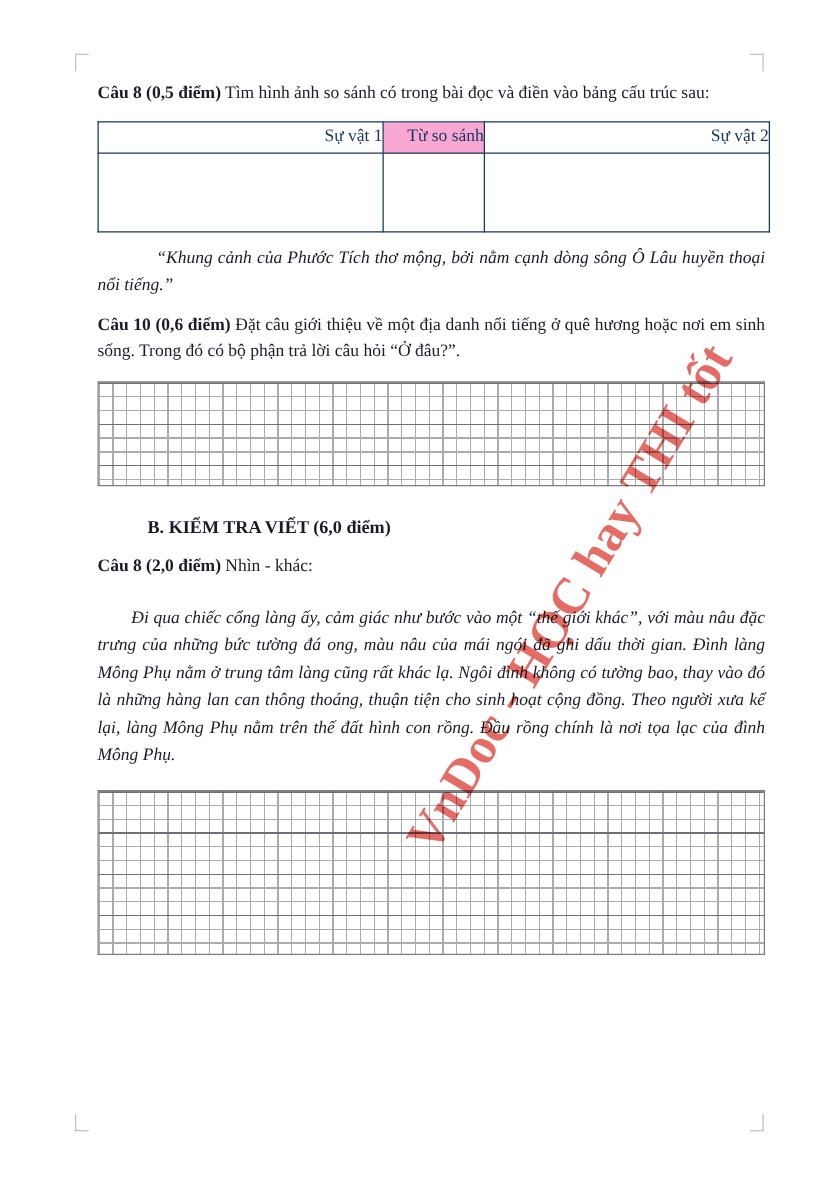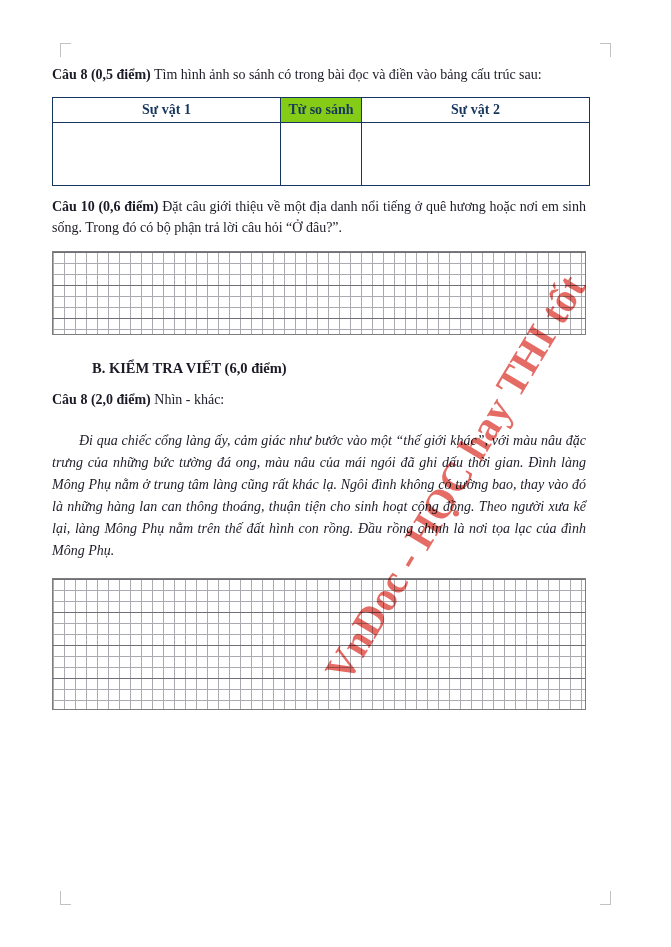--- a/index.html
+++ b/index.html
@@ -1,29 +1,29 @@
 <!DOCTYPE html>
 <html><head>
 <meta charset="utf-8">
 <style>
   html,body{margin:0;padding:0;}
   body{
     width:671px;height:947px;background:#ffffff;position:relative;overflow:hidden;
     font-family:"Liberation Serif","DejaVu Serif",serif;color:#1b1b27;
   }
-  .content{position:absolute;left:52px;top:64px;width:534px;}
+  .content{position:absolute;left:78px;top:64px;width:534px;}
   p{margin:0;font-size:14px;line-height:21px;text-align:justify;}
   .lbl{font-weight:bold;}
   
   table.cmp{border-collapse:collapse;width:534px;margin-top:12px;table-layout:fixed;}
-  table.cmp th,table.cmp td{border:1px solid #17365d;font-weight:bold;font-size:14px;color:#17365d;text-align:center;padding:0;}
+  table.cmp th,table.cmp td{border:1px solid #17365d;font-weight:normal;font-size:14px;color:#17365d;text-align:right;padding:0;}
   table.cmp th{height:24px;}
   table.cmp td{height:62px;}
   .col1{width:227px;}.col2{width:80px;}.col3{width:227px;}
-  th.hl{background:#84cc16;}
+  th.hl{background:#f9a8d4;}
   
   .quote{margin-top:10px;font-style:italic;text-indent:47px;line-height:22px;}
   .q10{margin-top:10px;}
   .q9{margin-top:26px;}
   .passage{margin-top:20px;font-style:italic;text-indent:27px;line-height:22px;}
   .attribution{margin-top:8px;text-align:right;line-height:22px;}
   .section-b{margin-top:22px;margin-left:40px;font-weight:bold;font-size:14.5px;line-height:22px;text-align:left;}
   .b1{margin-top:10px;}
   
   .write-grid{
@@ -72,20 +72,21 @@
     </tr>
     <tr>
       <td></td>
       <td></td>
       <td></td>
     </tr>
   </tbody>
     </table>
 
 
+  <p class="quote">“Khung cảnh của Phước Tích thơ mộng, bởi nằm cạnh dòng sông Ô Lâu huyền thoại nổi tiếng.”</p>
 
   <p class="q10"><span class="lbl">Câu 10 (0,6 điểm)</span><span> Đặt câu giới thiệu về một địa danh nổi tiếng ở quê hương hoặc nơi em sinh sống. Trong đó có bộ phận trả lời câu hỏi “Ở đâu?”.</span></p>
 
   <div class="write-grid grid1"></div>
 
   <p class="section-b">B. KIỂM TRA VIẾT (6,0 điểm)</p>
 
   <p class="b1"><span class="lbl">Câu 8 (2,0 điểm)</span><span> Nhìn - khác:</span></p>
 
   <p class="passage">Đi qua chiếc cổng làng ấy, cảm giác như bước vào một “thế giới khác”, với màu nâu đặc trưng của những bức tường đá ong, màu nâu của mái ngói đã ghi dấu thời gian. Đình làng Mông Phụ nằm ở trung tâm làng cũng rất khác lạ. Ngôi đình không có tường bao, thay vào đó là những hàng lan can thông thoáng, thuận tiện cho sinh hoạt cộng đồng. Theo người xưa kể lại, làng Mông Phụ nằm trên thế đất hình con rồng. Đầu rồng chính là nơi tọa lạc của đình Mông Phụ.</p>

